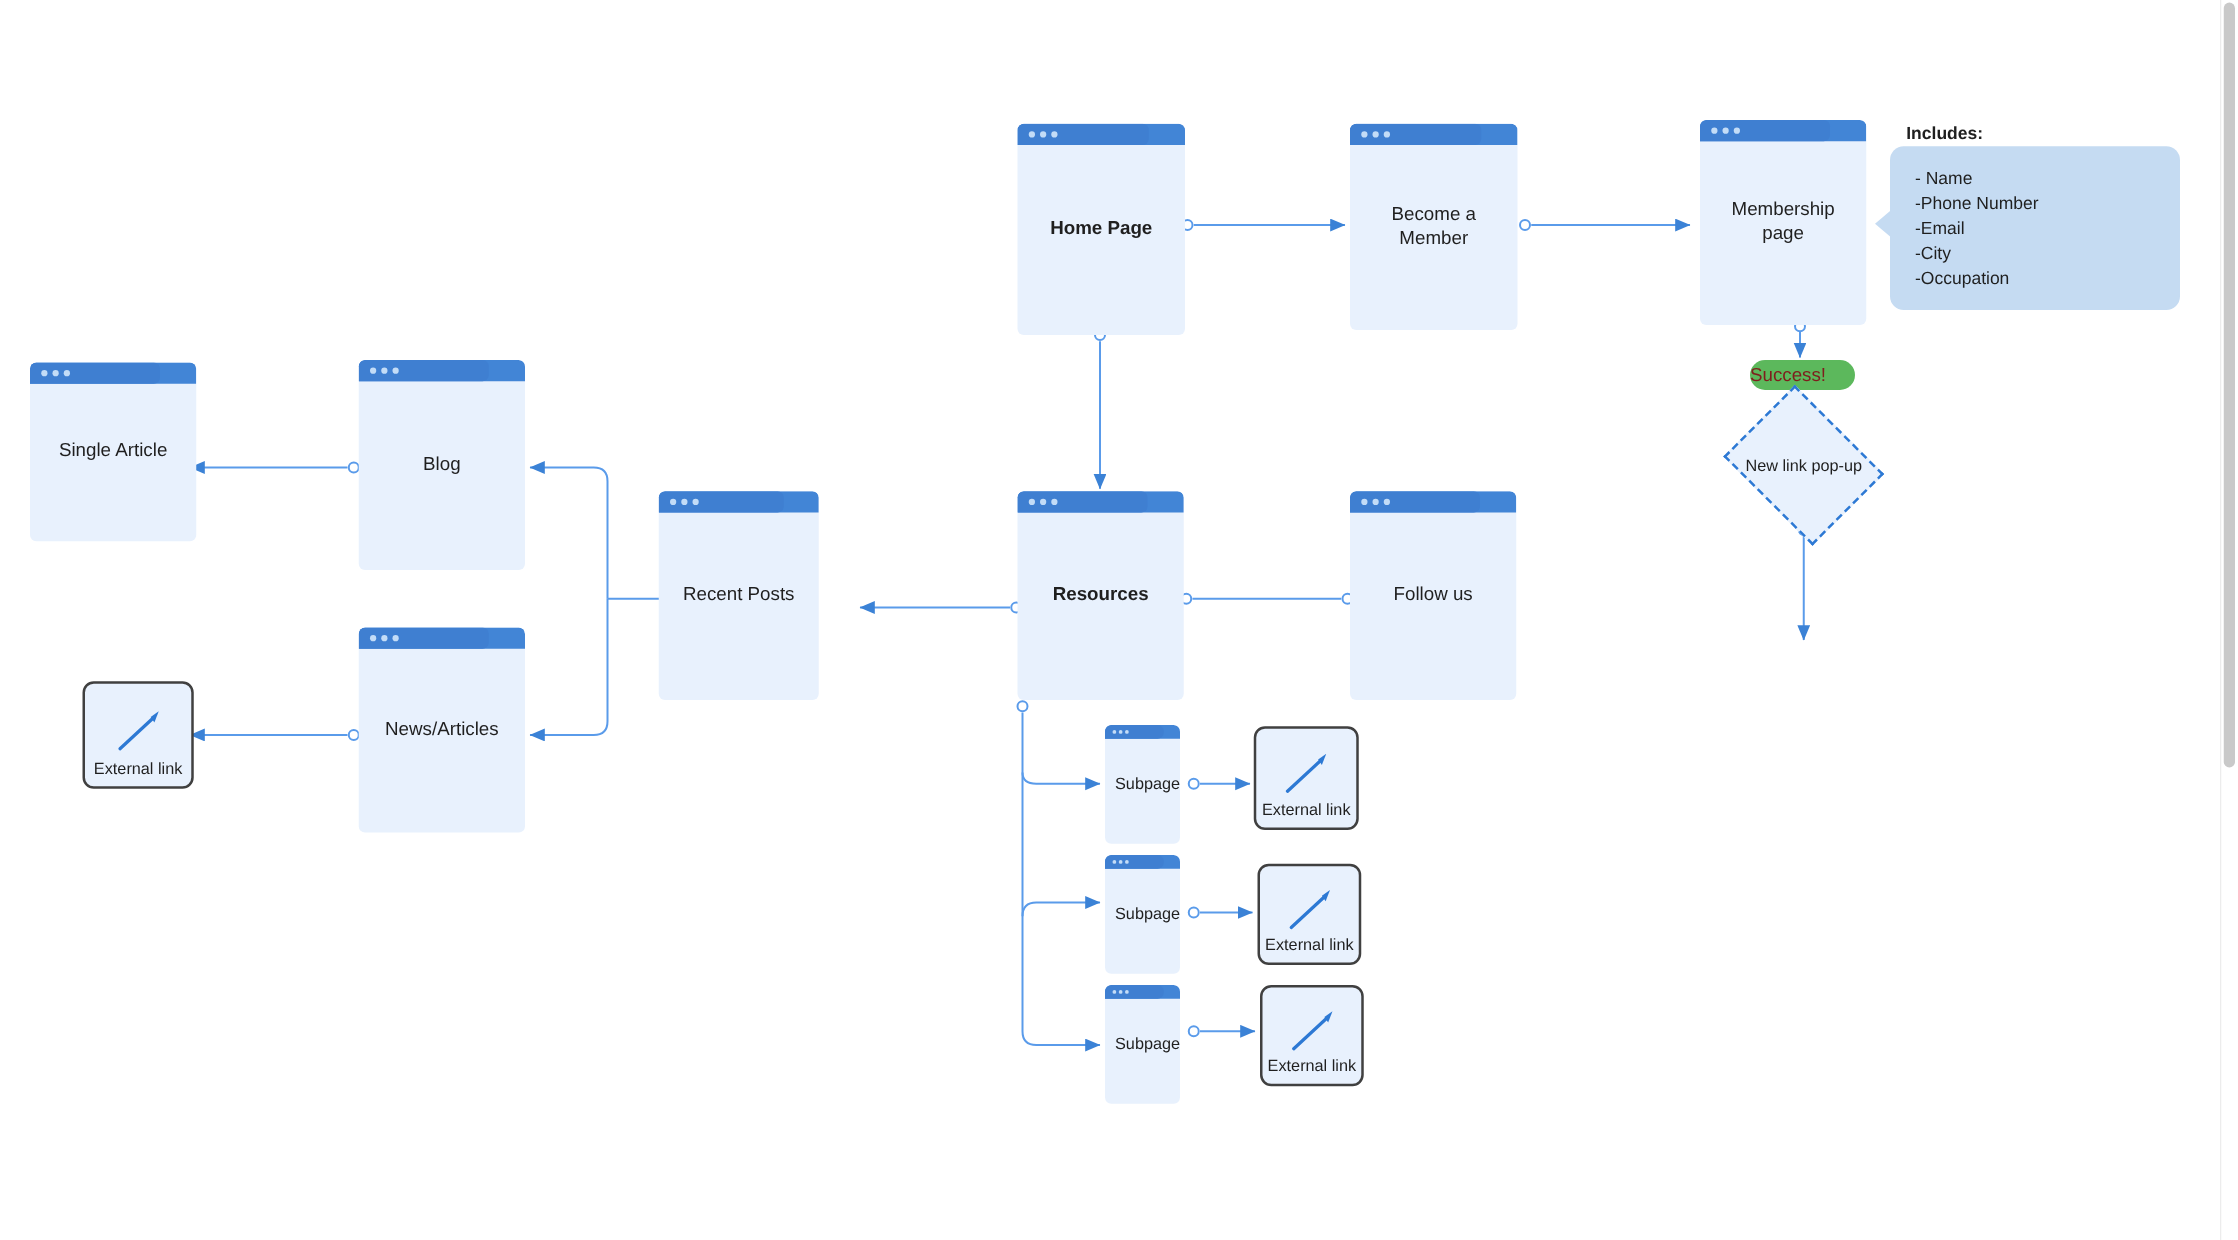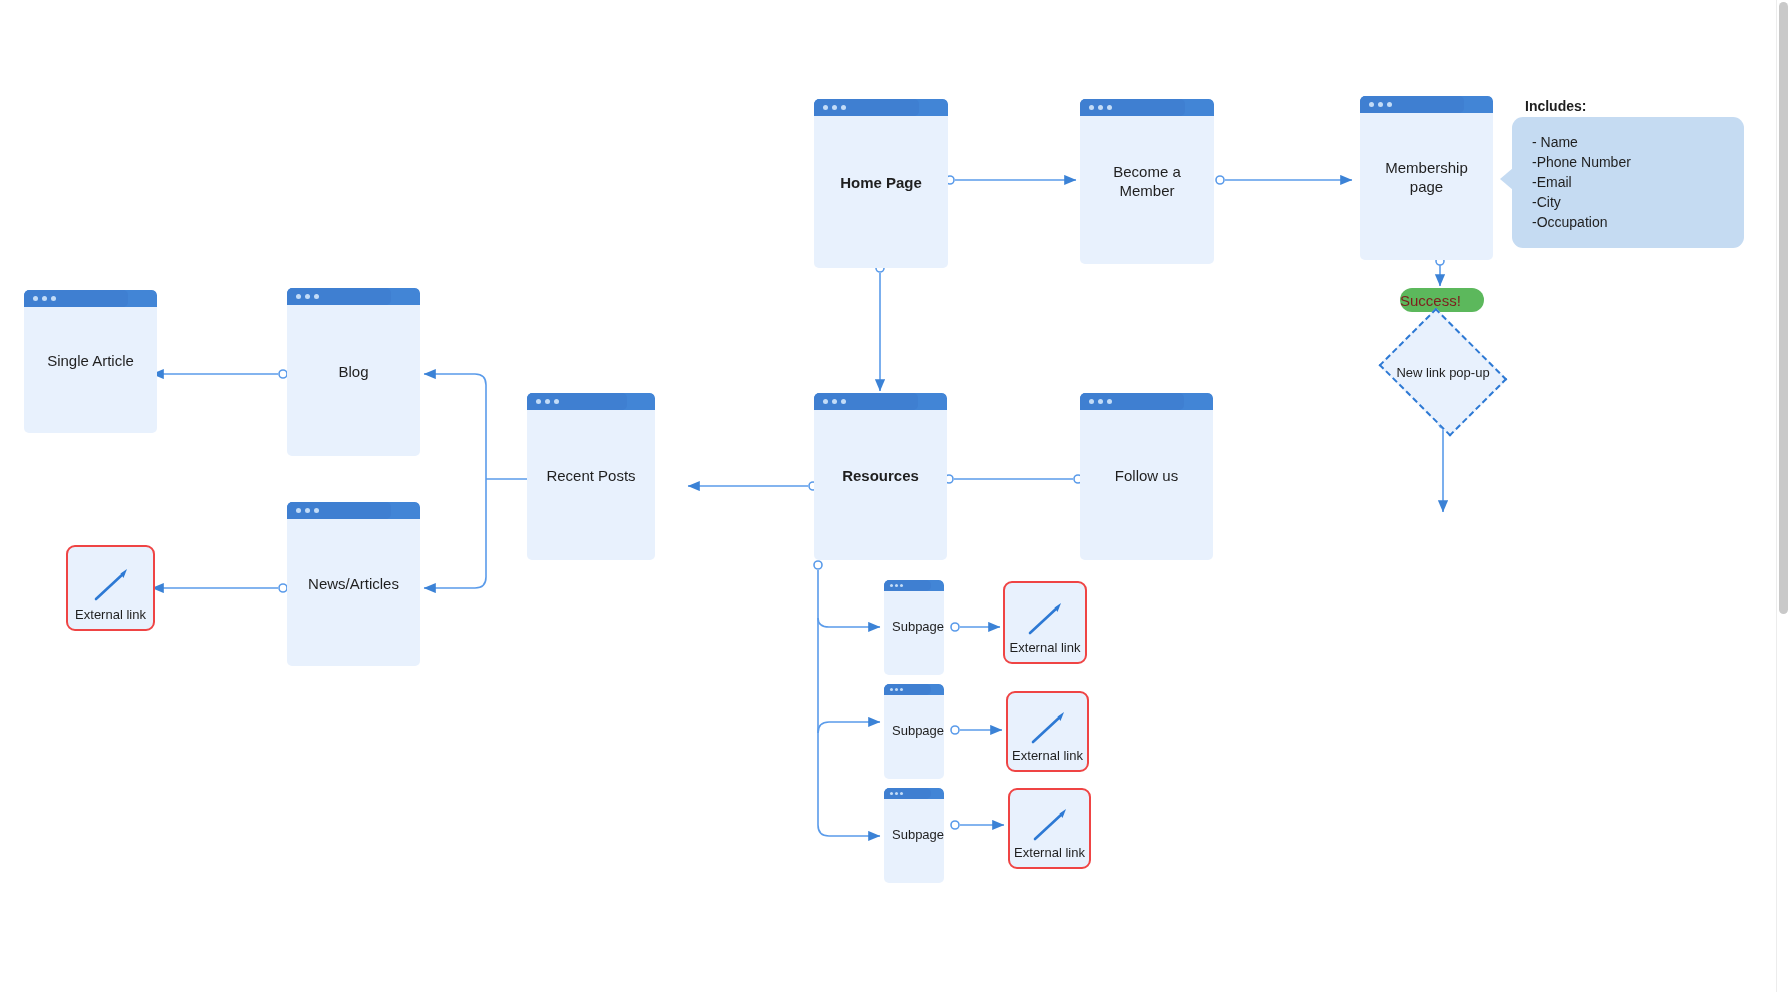--- a/index.html
+++ b/index.html
@@ -73,21 +73,21 @@
   .win.bold .win-label { font-weight: bold; }
   .win.small .win-bar { height: 11px; }
   .win.small .dots { left: 6px; top: 4px; gap: 2px; }
   .win.small .dots i { width: 3px; height: 3px; }
   .win.small .win-label { font-size: 13px; }
 
   
   .extlink {
     position: absolute;
     background: #e8f1fd;
-    border: 2px solid #ef4444;
+    border: 2px solid #404040;
     border-radius: 9px;
     display: flex;
     flex-direction: column;
     align-items: center;
     justify-content: flex-end;
     padding-bottom: 7px;
   }
   .extlink .arrow {
     position: absolute;
     left: 50%; top: 46%;

